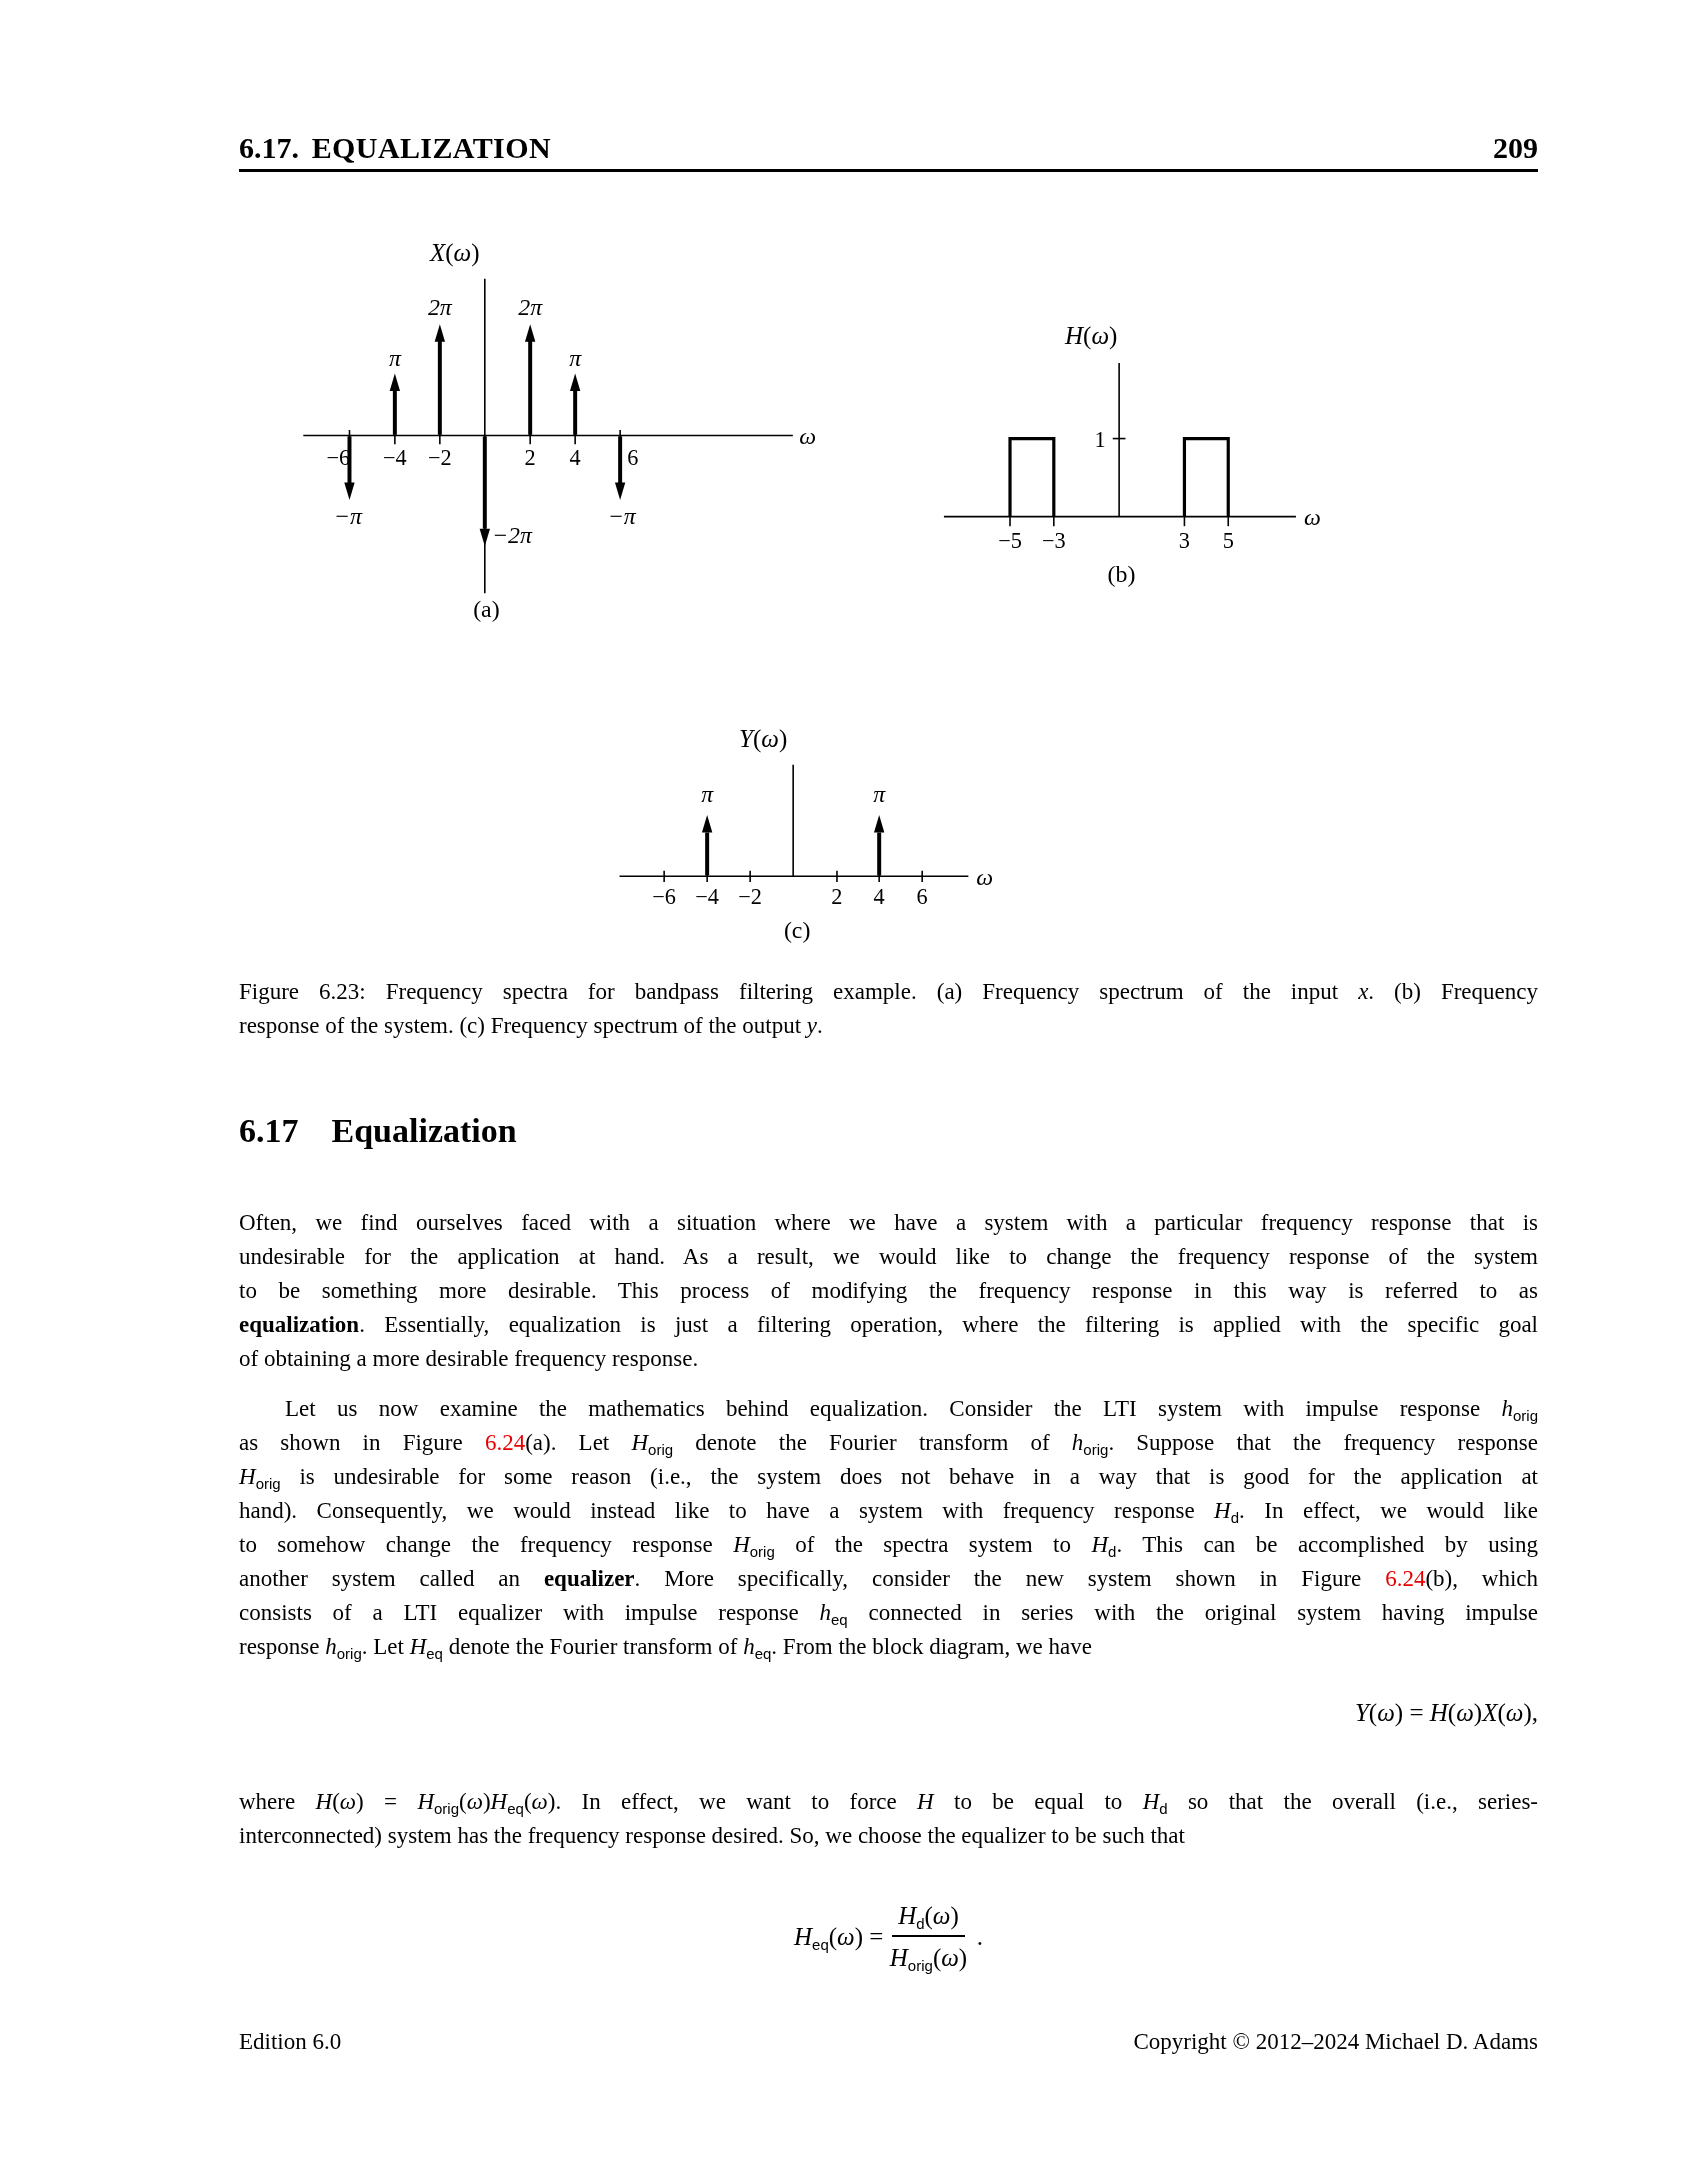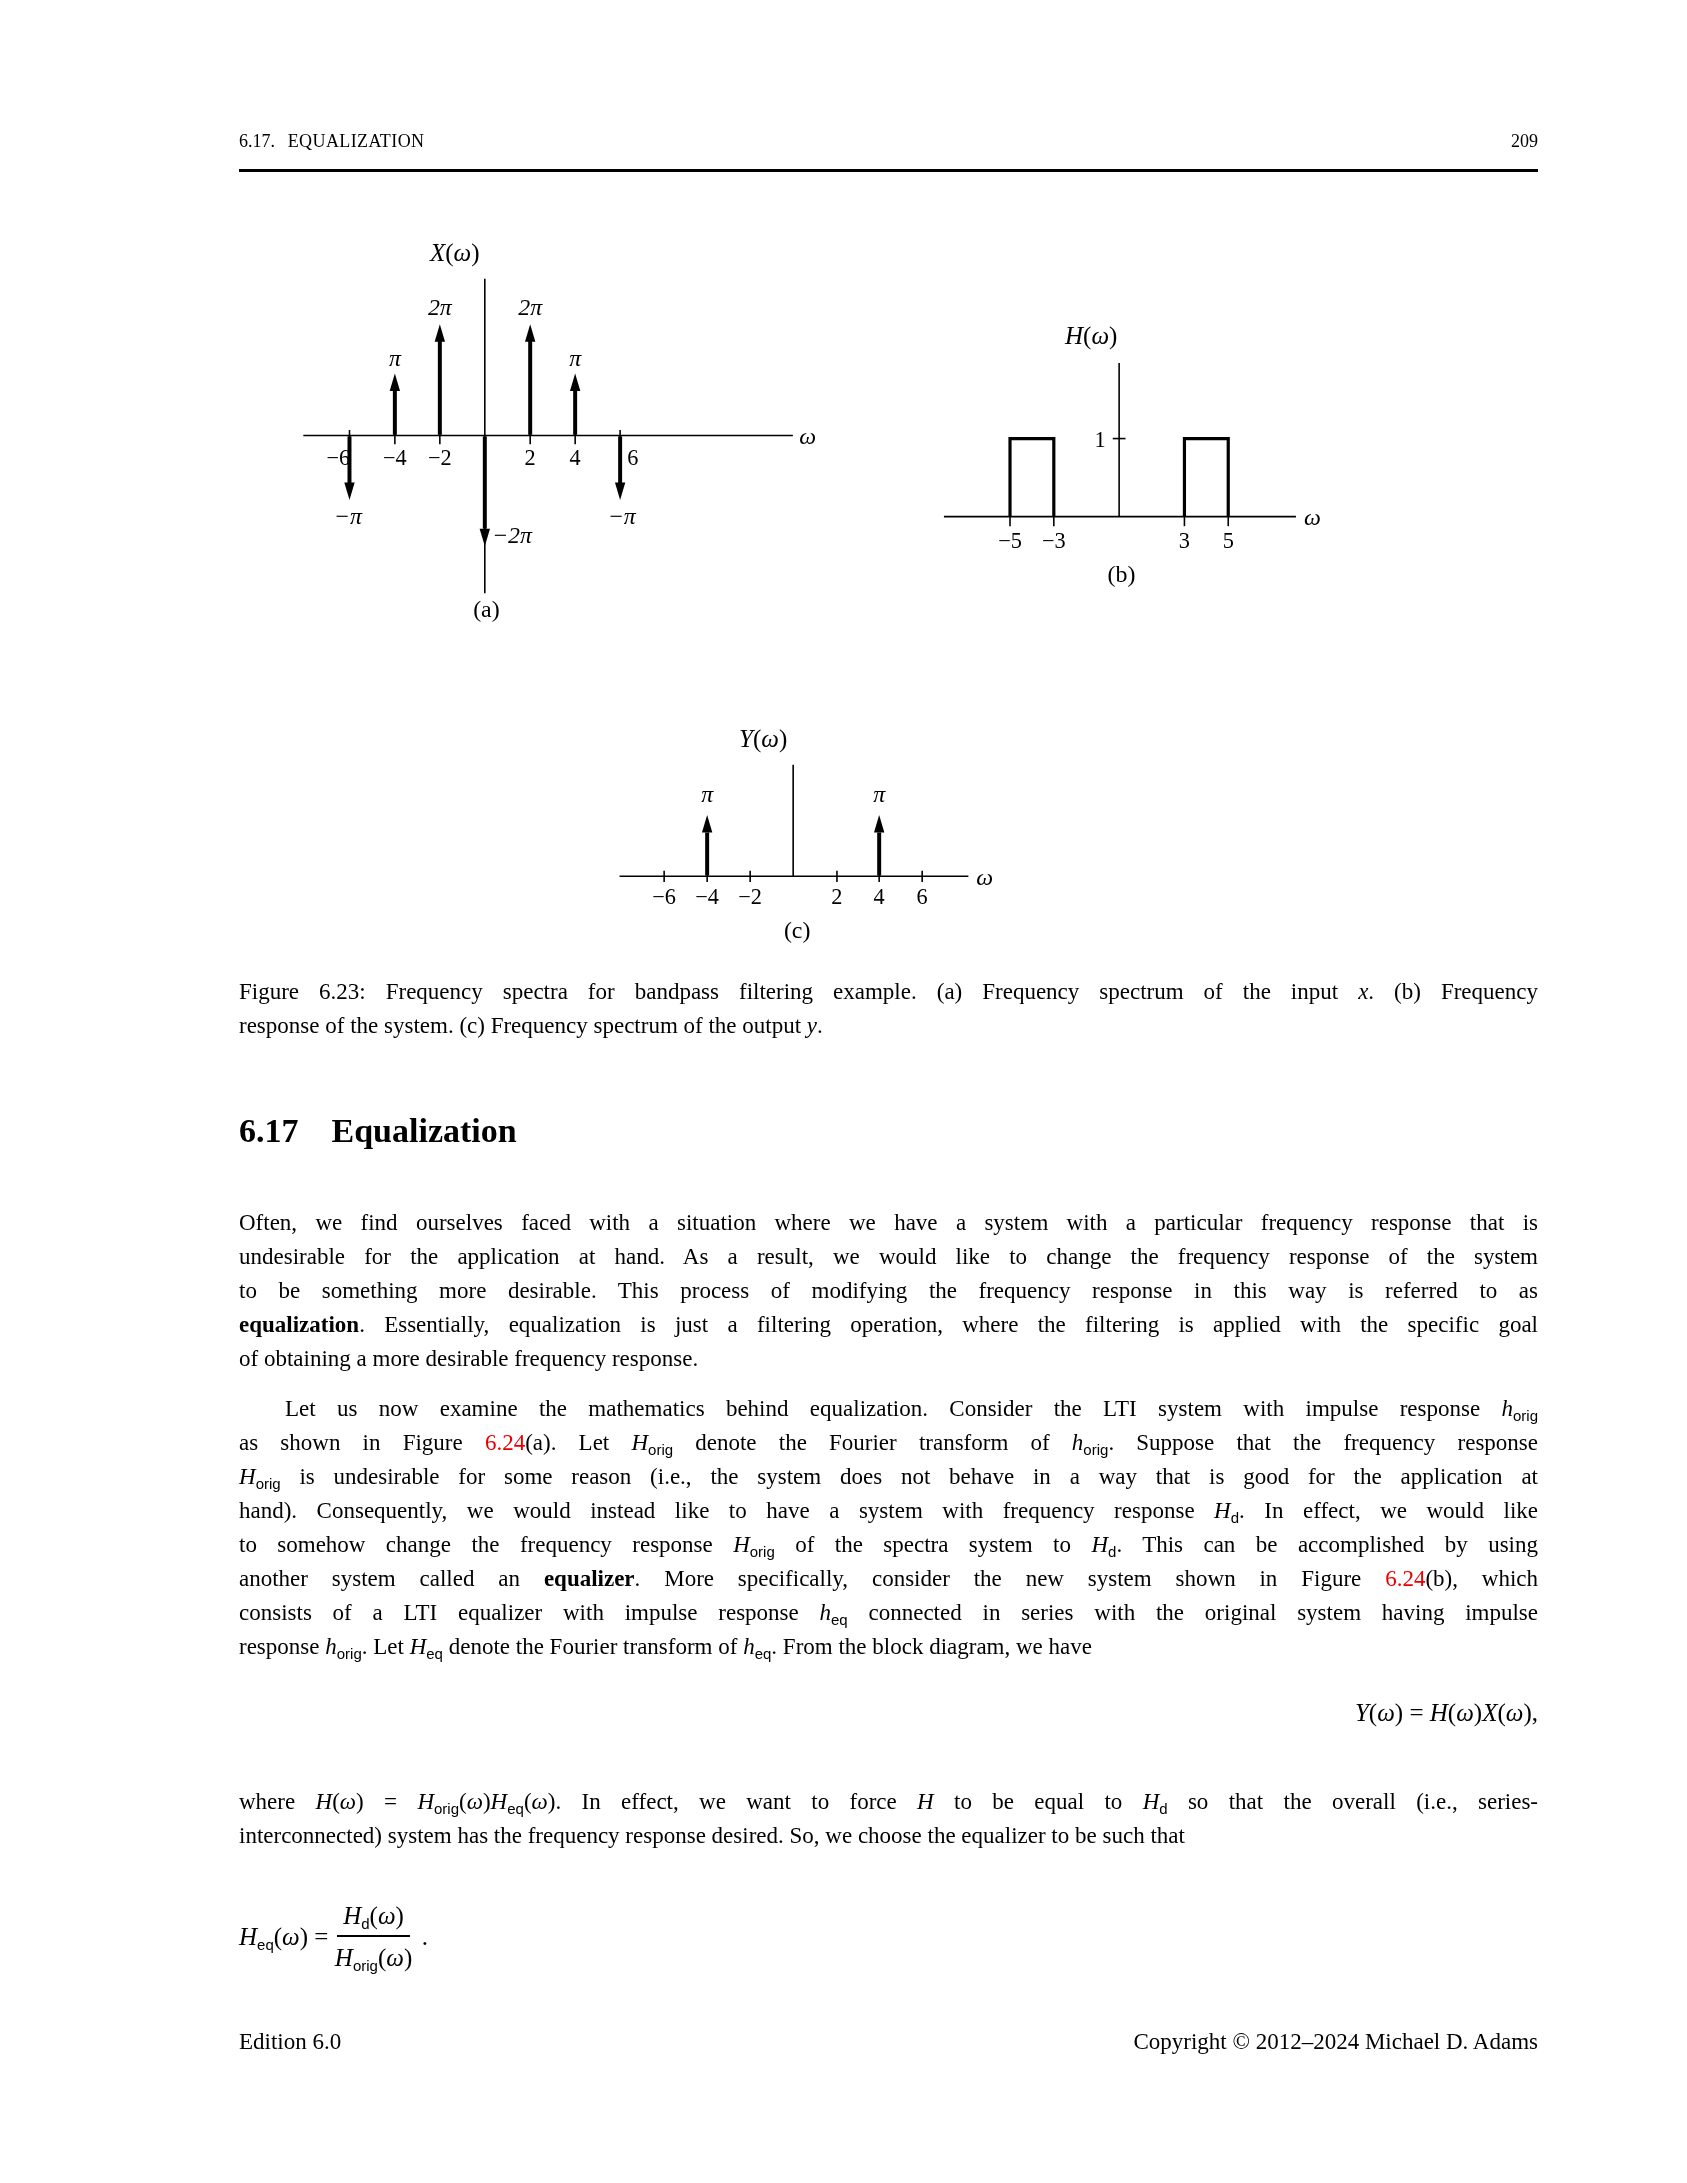--- a/index.html
+++ b/index.html
@@ -1,20 +1,20 @@
 <!DOCTYPE html>
 <html style="font-size:12.7px"><head>
 <meta charset="utf-8">
 <style>
   html,body{margin:0;padding:0;background:#ffffff;}
   .page{position:relative;width:1688px;height:2183px;background:#ffffff;overflow:hidden;
         font-family:"Liberation Serif",serif;color:#000;}
   .abs{position:absolute;}
   
-  .header{position:absolute;left:239px;top:131px;width:1299px;font-size:18px;font-weight:normal;}
+  .header{position:absolute;left:239px;top:131px;width:1299px;font-size:30px;font-weight:bold;}
   .header .htitle{margin-left:12.7px;letter-spacing:0.4px;}
   .header .pageno{position:absolute;right:0;top:0;}
   .rule{position:absolute;left:239px;top:169px;width:1299px;height:3.2px;background:#000;}
   
   svg text{font-family:"Liberation Serif",serif;fill:#000;}
   .ftick{font-size:28px;}
   .fpi{font-size:30px;font-style:italic;}
   .fom{font-size:30px;font-style:italic;}
   .fcap{font-size:30px;}
   .figtitle{position:absolute;width:112px;text-align:left;font-size:25px;}
@@ -26,21 +26,21 @@
   .indent{text-indent:46px;}
   .sechead{position:absolute;left:239px;top:1112px;font-size:34px;font-weight:bold;}
   .sechead .stitle{margin-left:33px;}
   .it{font-style:italic;}
   .bd{font-weight:bold;}
   .lnk{color:#e80000;}
   sub.msub{font-family:"Liberation Sans",sans-serif;font-size:15px;font-style:normal;
            vertical-align:-4.8px;line-height:0;}
   
   .eqline{position:absolute;left:239px;width:1299px;text-align:right;font-size:25px;}
-  .eqwrap{position:absolute;left:239px;width:1299px;text-align:left;}
+  .eqwrap{position:absolute;left:239px;width:1299px;text-align:center;}
   .eqflex{display:inline-flex;align-items:center;font-size:25px;}
   .frac{display:inline-flex;flex-direction:column;align-items:center;margin-left:0;}
   .num{padding:0 6.4px 4.8px 6.4px;border-bottom:2.4px solid #000;line-height:29px;}
   .den{padding:4.8px 6.4px 0 6.4px;line-height:32px;}
   .eqtail{margin-left:3.2px;}
   
   .footer{position:absolute;left:239px;top:2029px;width:1299px;font-size:23px;}
   .footer .fright{position:absolute;right:0;top:0;}
 </style>
 </head>

